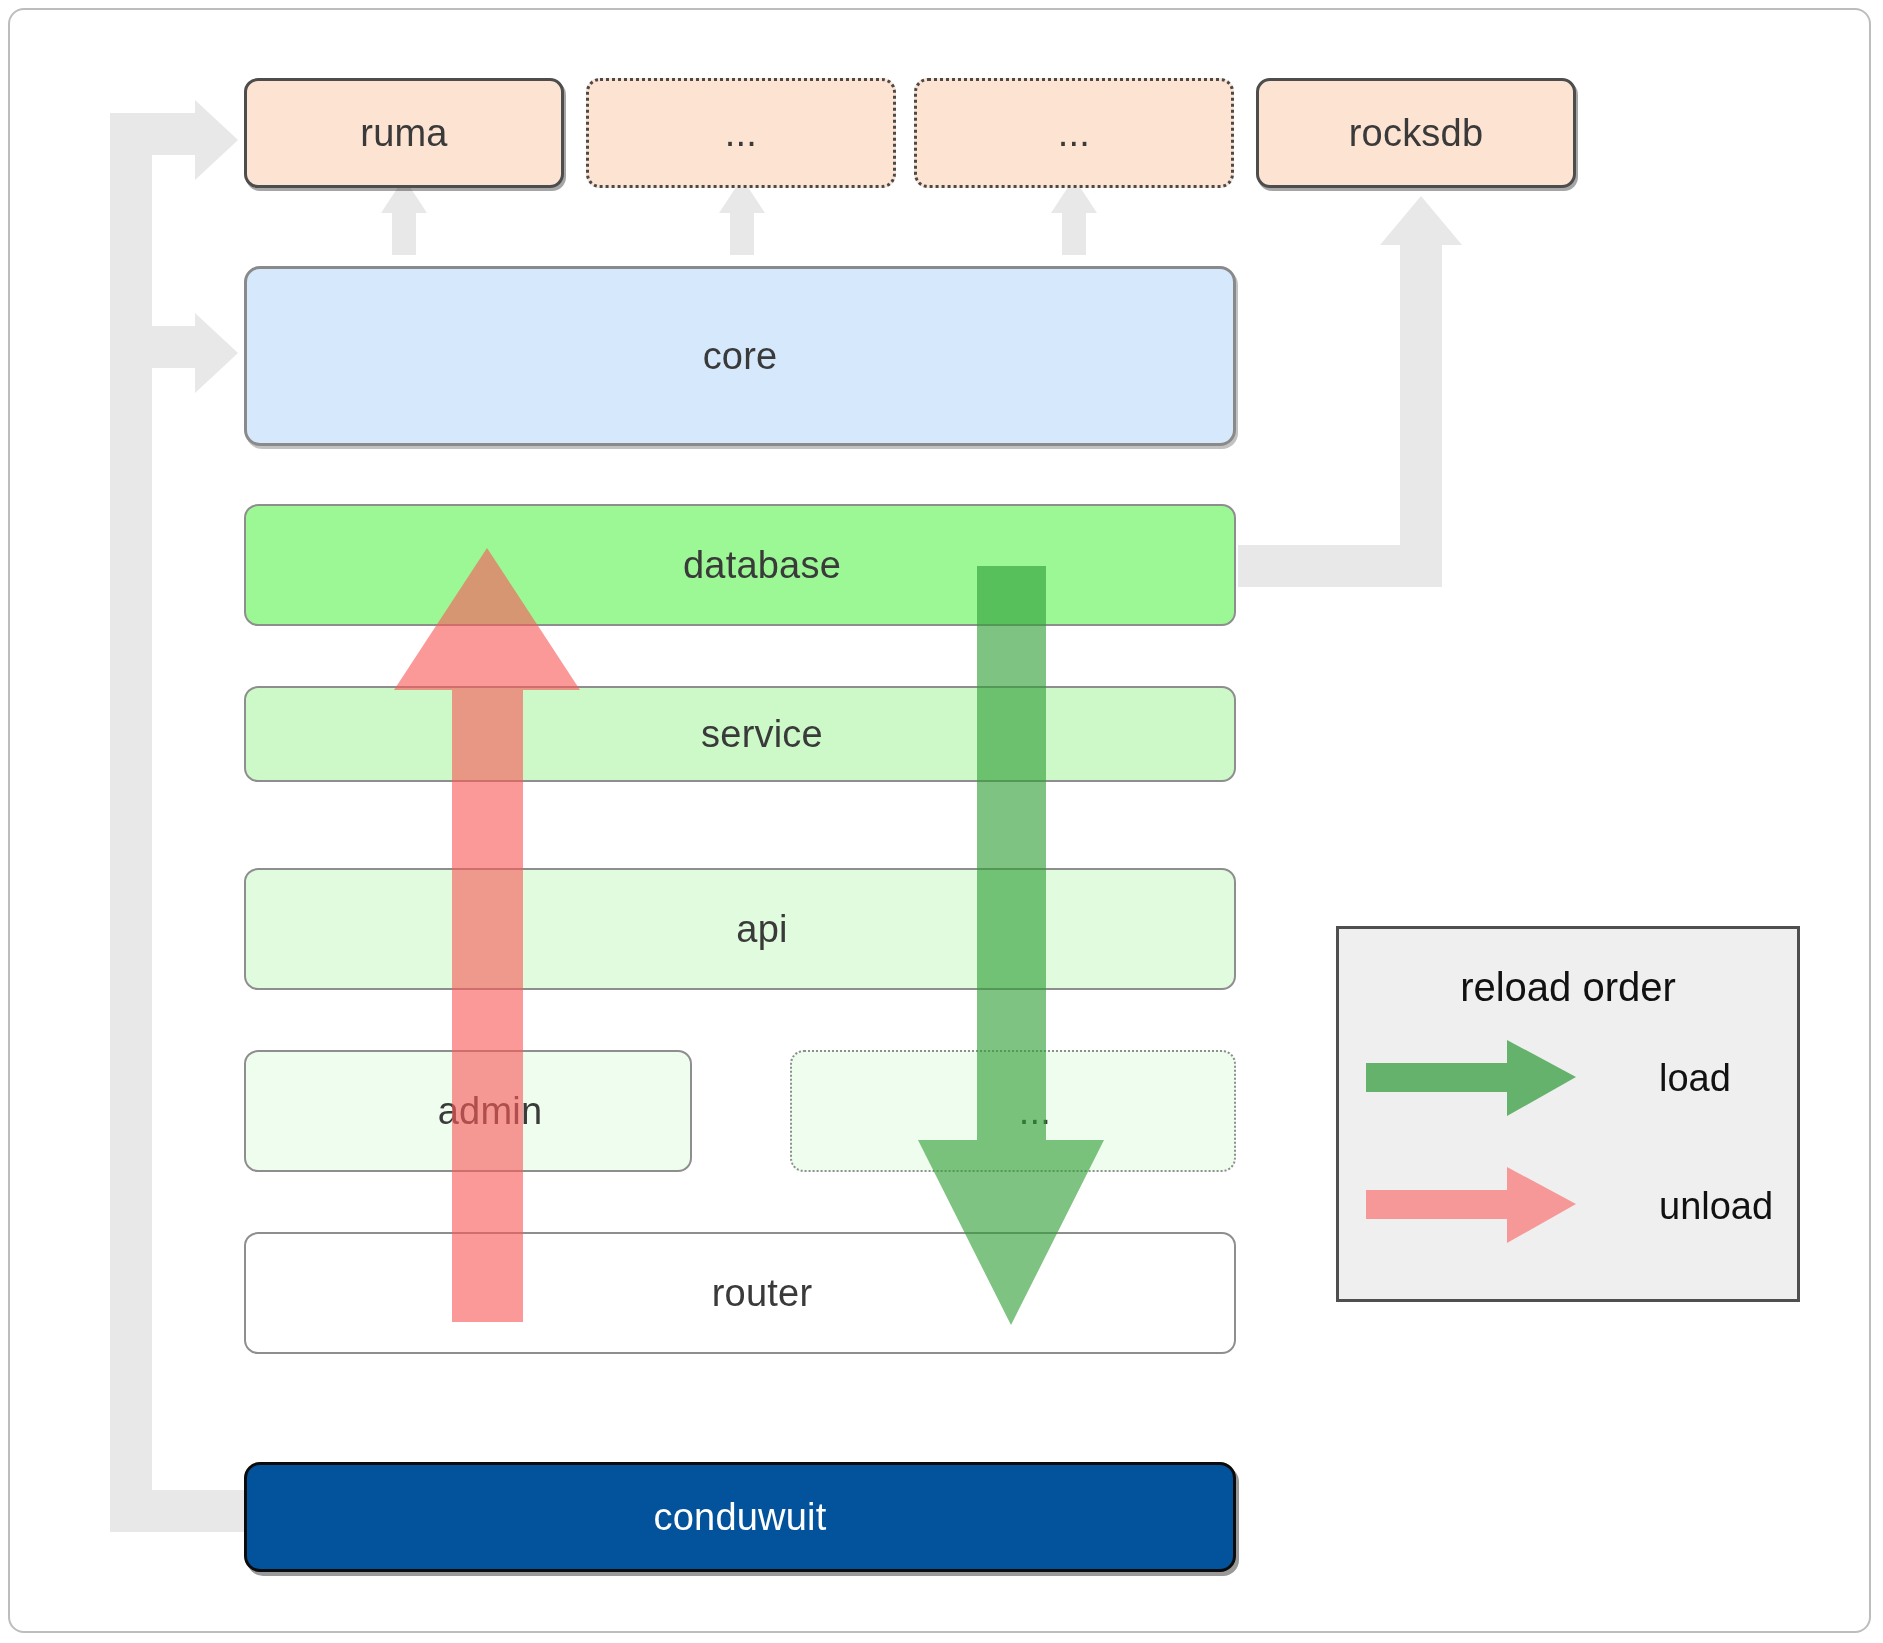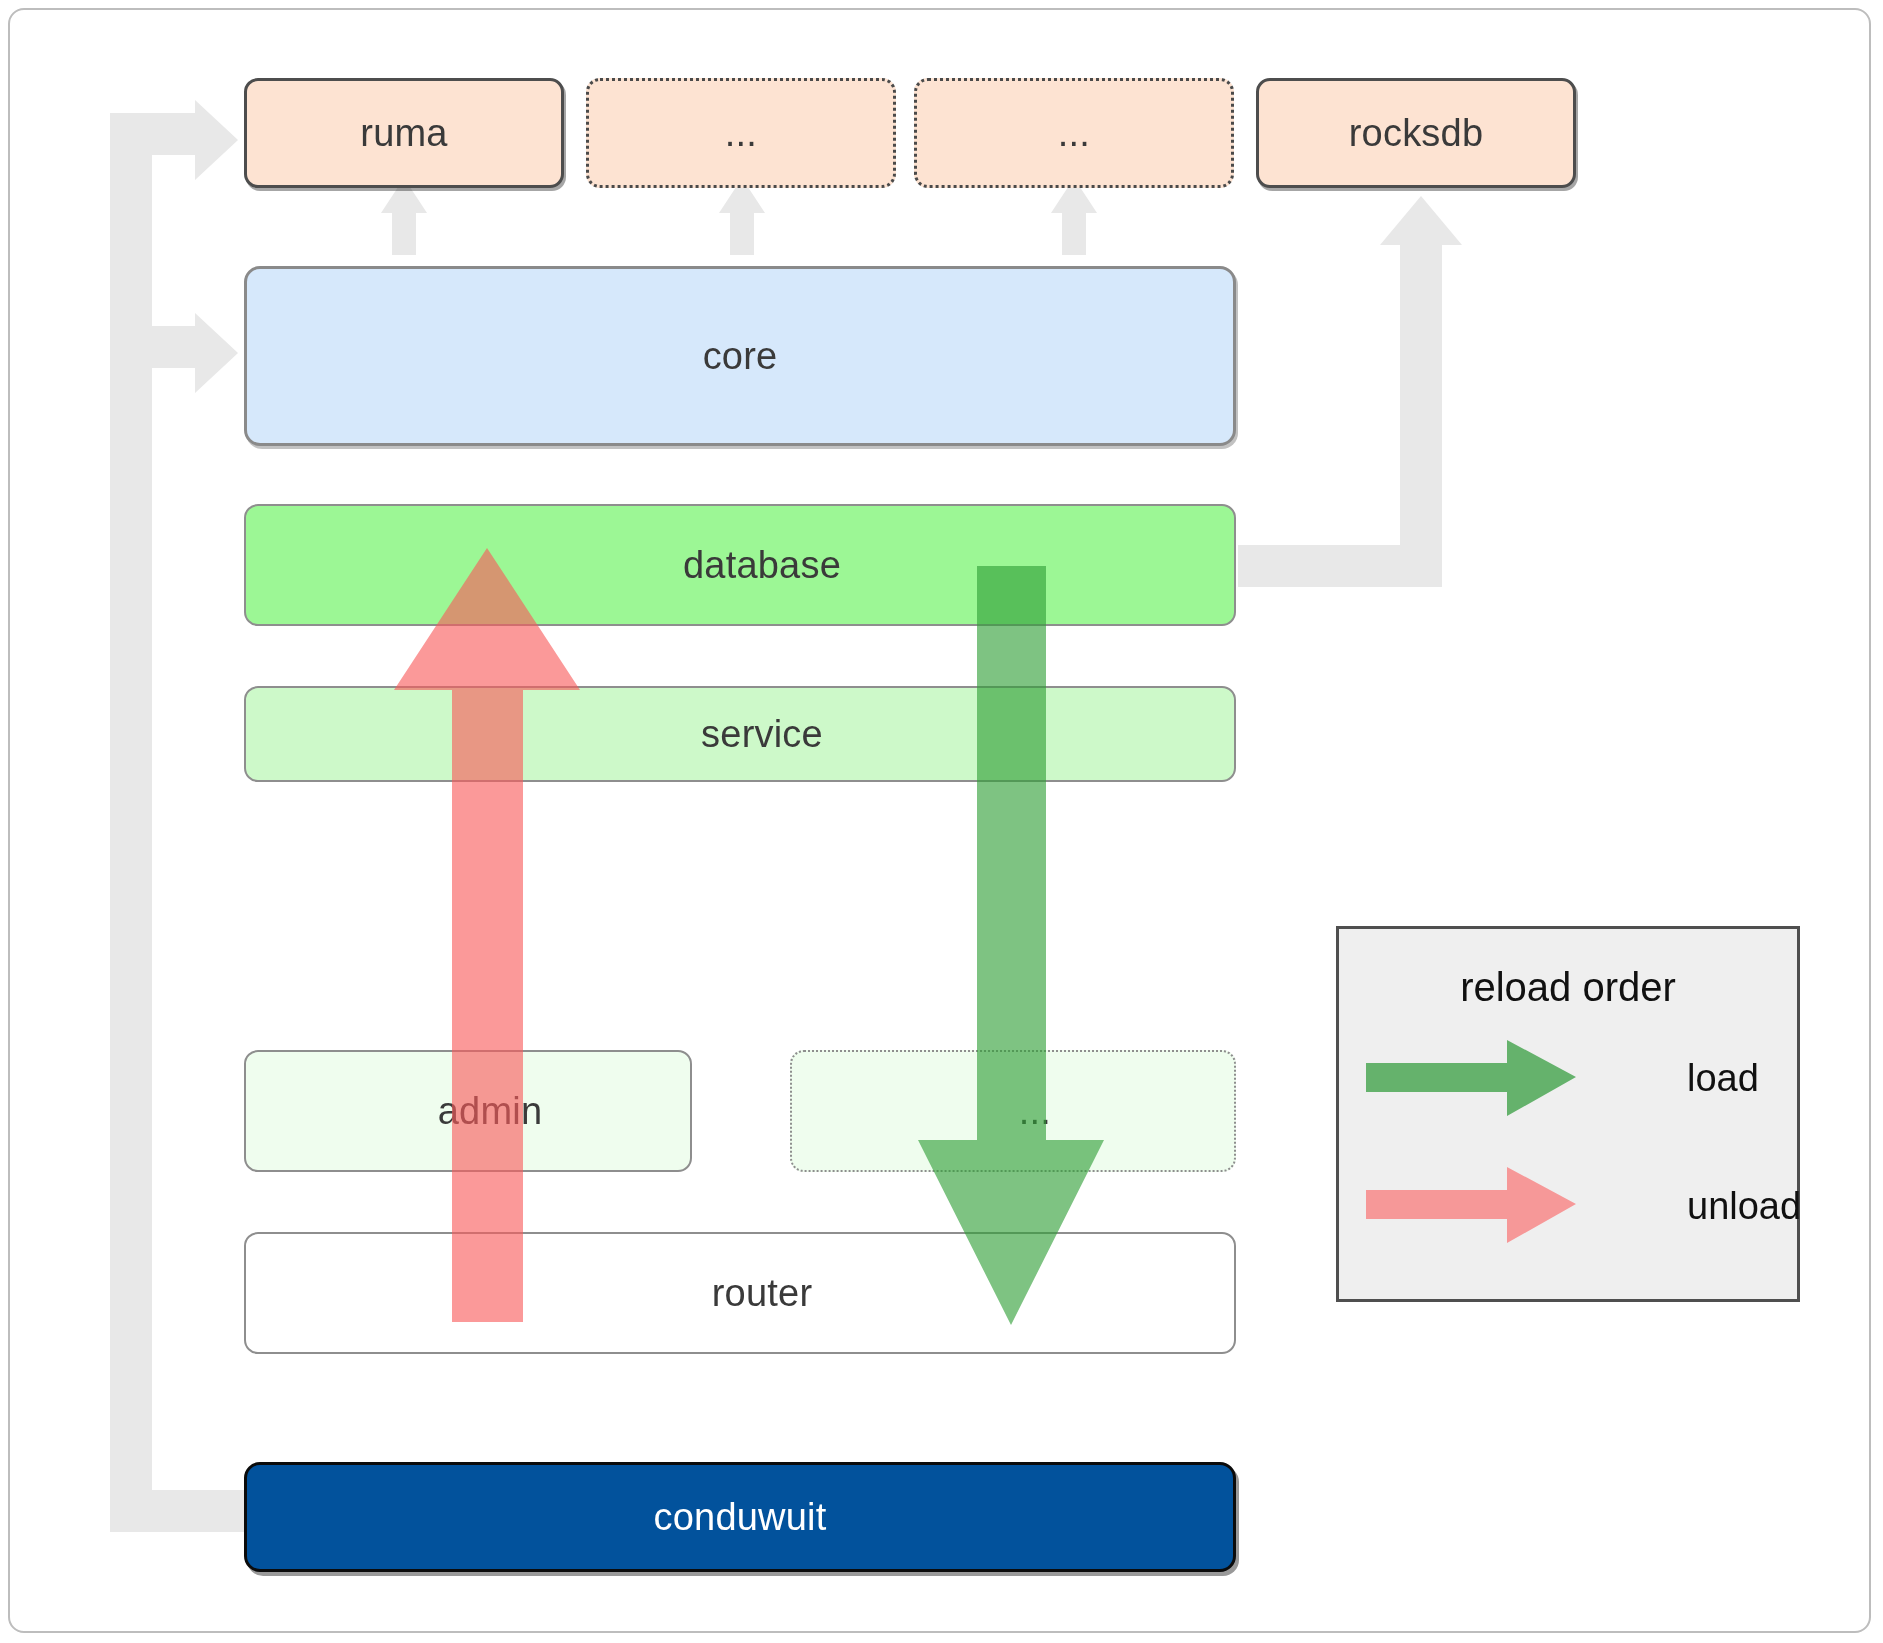--- a/index.html
+++ b/index.html
@@ -91,21 +91,20 @@
     width: 100%;
     top: 36px;
     text-align: center;
     font-size: 40px;
     color: #111;
   }
   .legend-label {
     position: absolute;
     font-size: 38px;
     color: #111;
-    margin-left: 28px;
   }
 
   
   svg.overlay {
     position: absolute;
     left: 0; top: 0;
     width: 1883px; height: 1643px;
     pointer-events: none;
   }
   svg.grey-layer { z-index: 2; }
@@ -162,20 +161,23 @@
   </div>
 
   <div class="node layer" style="left:244px; top:504px; width:992px; height:122px; background:#9cf795;">
     <span class="lbl">database</span>
   </div>
 
   <div class="node layer" style="left:244px; top:686px; width:992px; height:96px; background:#cdf9c9;">
     <span class="lbl">service</span>
   </div>
 
+  <div class="node layer" style="left:244px; top:868px; width:992px; height:122px; background:#e0fbdd;">
+    <span class="lbl">api</span>
+  </div>
 
   <div class="node layer" style="left:244px; top:1050px; width:448px; height:122px; background:#effdee;">
     <span class="lbl">admin</span>
   </div>
 
   <div class="node layer dottedbox" style="left:790px; top:1050px; width:446px; height:122px; background:#effdee;">
     <span class="lbl">...</span>
   </div>
 
   <div class="node layer" style="left:244px; top:1232px; width:992px; height:122px; background:#ffffff;">

